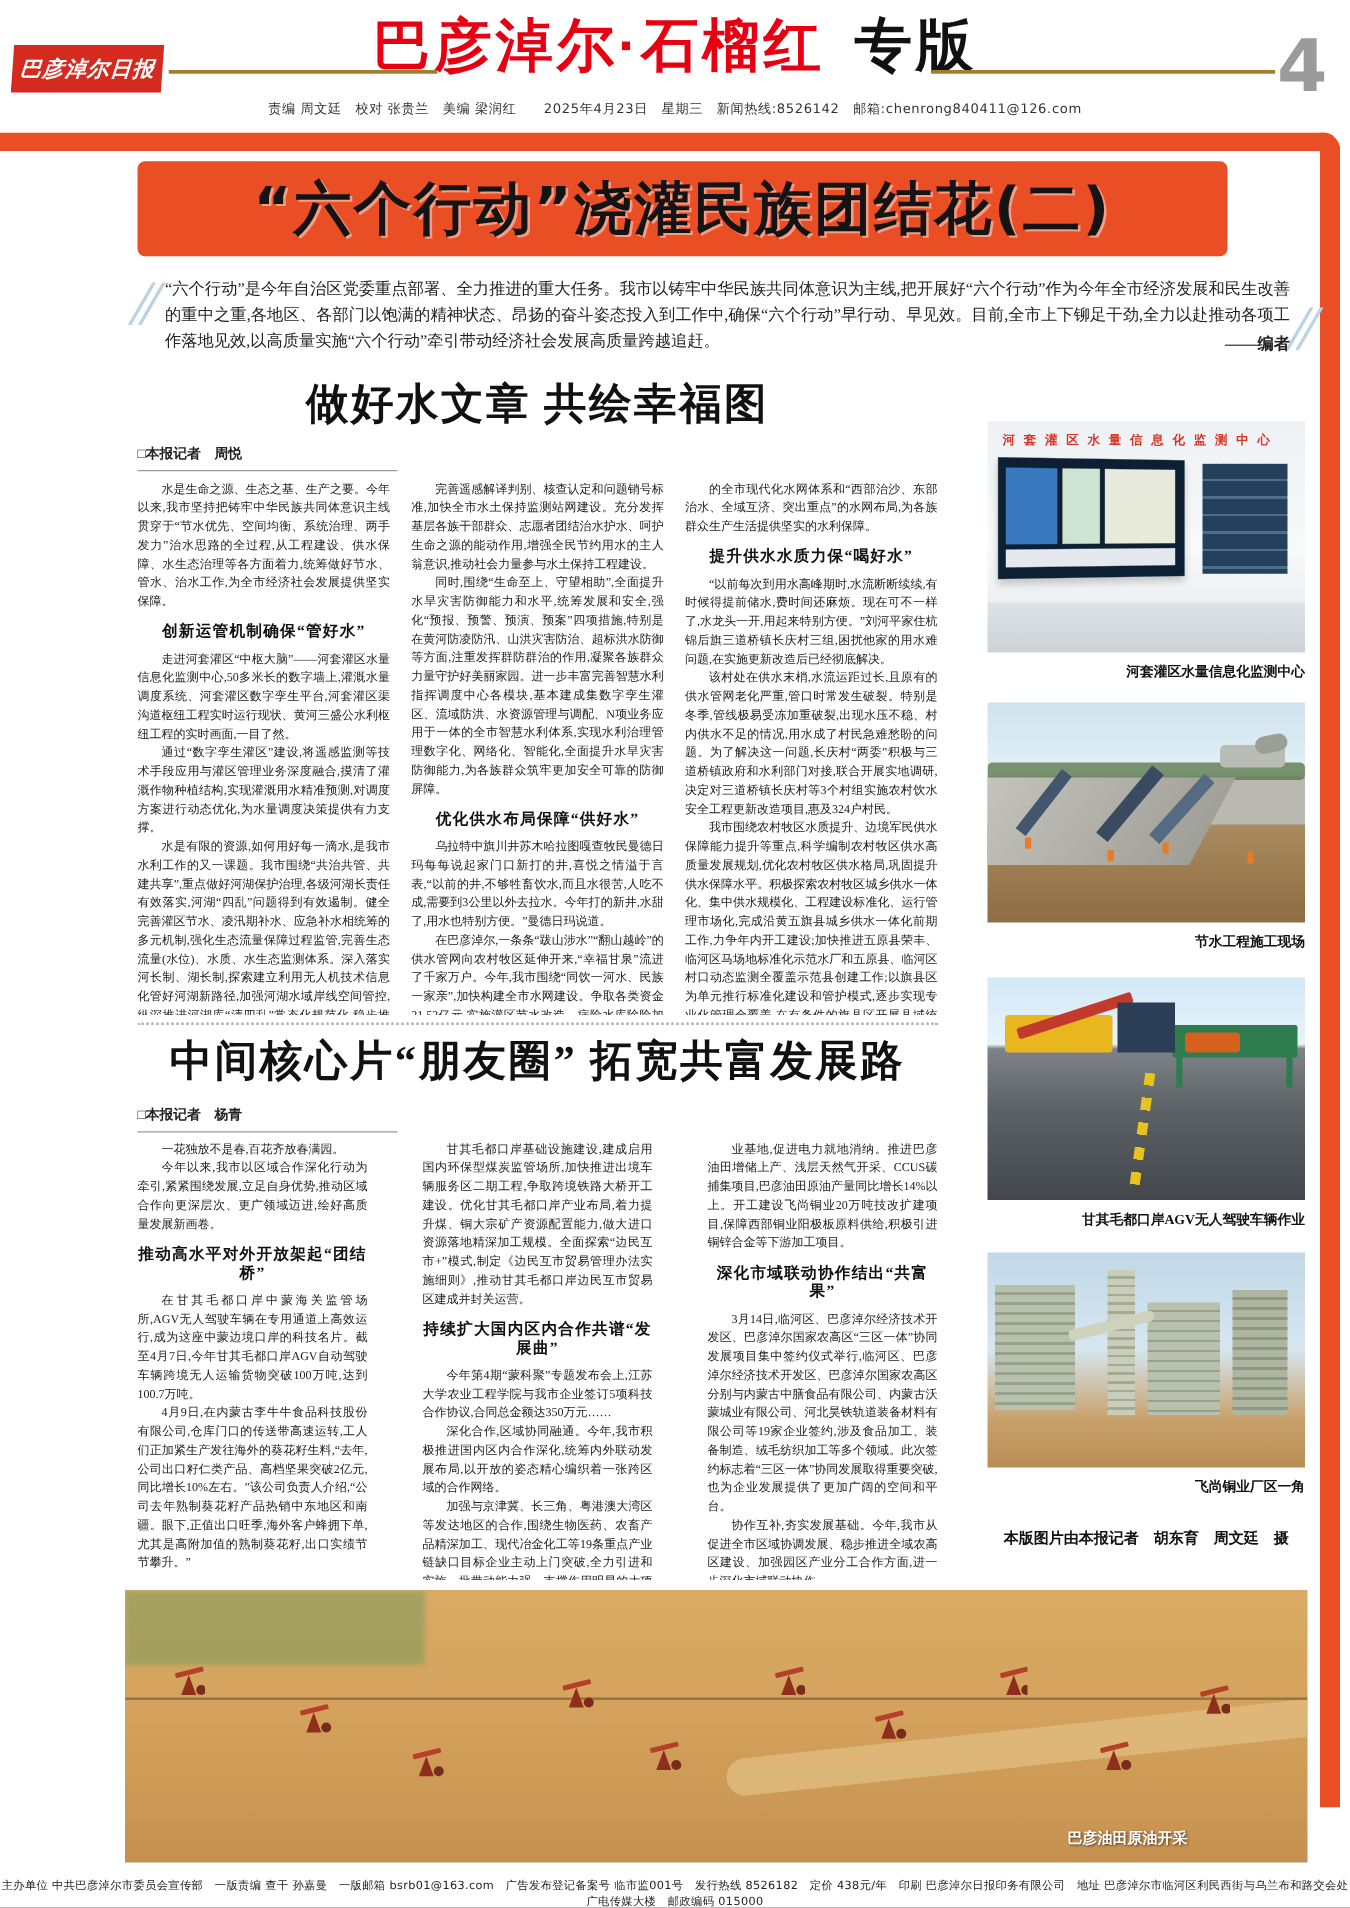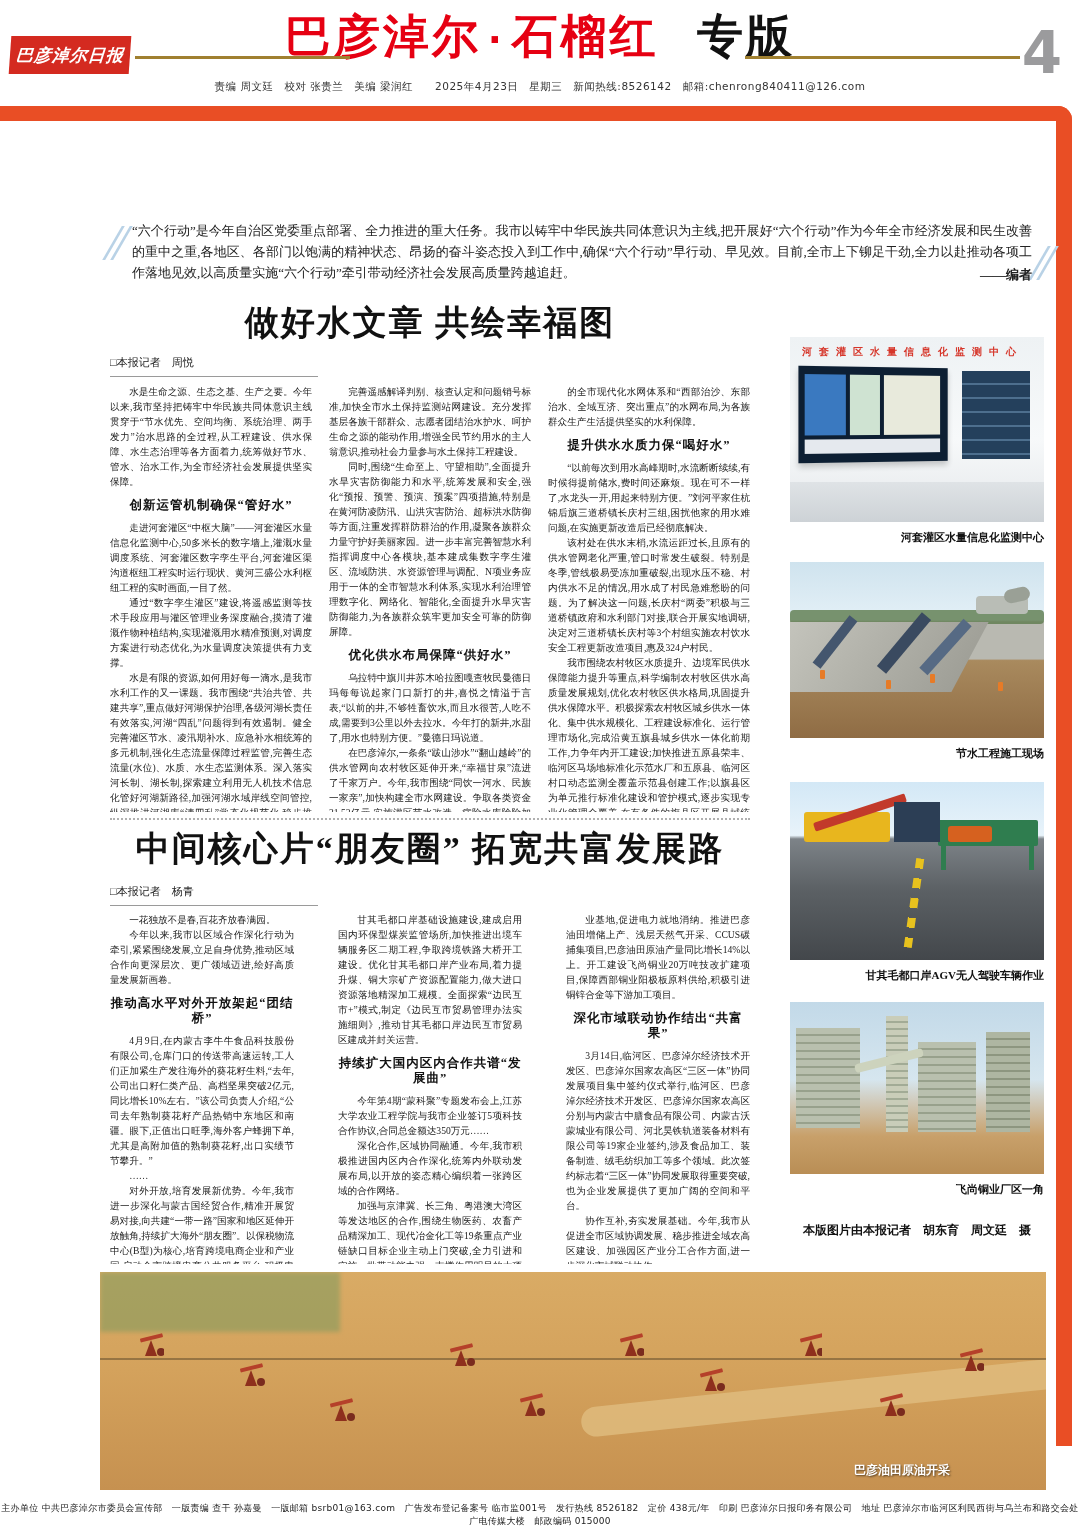--- a/index.html
+++ b/index.html
@@ -4,21 +4,21 @@
 <style>
   html,body{margin:0;padding:0;background:#888;}
   .page{position:relative;width:1080px;height:1526px;background:#fff;overflow:hidden;
         font-family:"Liberation Serif","DejaVu Serif",serif;color:#1f1f1f;margin:0 auto;}
   
   .logo{position:absolute;left:10px;top:36px;width:120px;height:38px;background:#d42a20;
         color:#fff;display:flex;align-items:center;justify-content:center;
         font-family:"DejaVu Sans","Liberation Sans",sans-serif;font-weight:bold;font-style:italic;
         font-size:17px;letter-spacing:1px;transform:skewX(-4deg);}
   .masthead{position:absolute;left:0;top:6px;width:100%;text-align:center;
-            font-family:Liberation Mono, monospace;font-weight:900;font-size:46px;letter-spacing:3px;}
+            font-family:Liberation Sans, sans-serif;font-weight:900;font-size:46px;letter-spacing:3px;}
   .masthead .red{color:#e60012;}
   .masthead .black{color:#111;margin-left:8px;}
   .gold{position:absolute;top:56px;height:3px;background:#a08030;}
   .gold.l{left:135px;width:215px;} .gold.r{left:745px;width:275px;}
   .pageno{position:absolute;right:18px;top:24px;font-family:"DejaVu Sans",sans-serif;
           font-weight:bold;font-size:58px;color:#9b9b9d;line-height:1;}
   .infoline{position:absolute;left:0;top:80px;width:100%;text-align:center;
             font-size:10.5px;color:#333;font-family:"DejaVu Sans","Liberation Sans",sans-serif;letter-spacing:.5px;}
   
   .frame{position:absolute;left:0;top:106px;width:1056px;height:1325px;
@@ -32,21 +32,21 @@
   .ednote{position:absolute;left:132px;top:220px;width:900px;font-size:13px;line-height:21px;
           color:#222;text-align:justify;}
   .ednote .body{text-indent:2em;display:inline;}
   .ednote .sig{font-weight:bold;float:right;margin-top:2px;margin-left:40px;}
   .slash{position:absolute;width:3px;height:34px;background:#b9d2e6;transform:skewX(-30deg);}
   .slash.a{left:112px;top:226px;} .slash.a2{left:120px;top:226px;}
   .slash.b{left:1038px;top:246px;} .slash.b2{left:1046px;top:246px;}
   
   .art-title{position:absolute;left:110px;width:640px;text-align:center;font-weight:900;
              font-size:34px;letter-spacing:2px;color:#111;}
-  .byline{position:absolute;left:110px;width:208px;font-size:11px;font-weight:normal;color:#222;
+  .byline{position:absolute;left:110px;width:208px;font-size:11px;font-weight:bold;color:#222;
           border-bottom:1px solid #9a9a9a;padding-bottom:6px;}
   .cols{position:absolute;left:110px;width:640px;display:flex;gap:17px;overflow:hidden;}
   .col{width:202px;font-size:9.6px;line-height:15px;text-align:justify;color:#202020;}
   .col p{margin:0;text-indent:2em;}
   .col h4{margin:9px 0 7px;font-size:12.5px;text-align:center;letter-spacing:1px;color:#111;}
   .dotted{position:absolute;left:110px;top:818px;width:640px;border-top:2px dotted #b0b0b0;}
   
   .photo{position:absolute;left:790px;width:254px;overflow:hidden;background:#ccc;}
   .pcap{position:absolute;left:790px;width:254px;text-align:right;font-size:11px;font-weight:bold;color:#111;}
   .credit{position:absolute;left:790px;width:254px;text-align:center;font-size:12px;font-weight:bold;color:#111;}
@@ -118,20 +118,23 @@
     <span class="red">巴彦淖尔·石榴红</span>
     <span class="black">专版</span>
   </div>
   <div class="gold l"></div>
   <div class="gold r"></div>
   <div class="pageno">4</div>
   <div class="infoline">责编 周文廷　校对 张贵兰　美编 梁润红　　2025年4月23日　星期三　新闻热线:8526142　邮箱:chenrong840411@126.com</div>
 
   <div class="frame"></div>
 
+  <div class="banner">
+    <span>“六个行动”浇灌民族团结花(二)</span>
+  </div>
 
   <div class="slash a"></div>
   <div class="slash a2"></div>
   <div class="slash b"></div>
   <div class="slash b2"></div>
   <div class="ednote">
     <span class="body">“六个行动”是今年自治区党委重点部署、全力推进的重大任务。我市以铸牢中华民族共同体意识为主线,把开展好“六个行动”作为今年全市经济发展和民生改善的重中之重,各地区、各部门以饱满的精神状态、昂扬的奋斗姿态投入到工作中,确保“六个行动”早行动、早见效。目前,全市上下铆足干劲,全力以赴推动各项工作落地见效,以高质量实施“六个行动”牵引带动经济社会发展高质量跨越追赶。</span>
     <span class="sig">——编者</span>
   </div>
 
@@ -163,20 +166,21 @@
 
   <div class="dotted"></div>
 
   <div class="art-title" style="top:826px;">中间核心片“朋友圈” 拓宽共富发展路</div>
   <div class="byline" style="top:884px;">□本报记者　杨青</div>
   <div class="cols" style="top:912px;height:352px;gap:44px;">
     <div class="col">
         <p>一花独放不是春,百花齐放春满园。</p>
         <p>今年以来,我市以区域合作深化行动为牵引,紧紧围绕发展,立足自身优势,推动区域合作向更深层次、更广领域迈进,绘好高质量发展新画卷。</p>
         <h4>推动高水平对外开放架起“团结桥”</h4>
+        <p>在甘其毛都口岸中蒙海关监管场所,AGV无人驾驶车辆在专用通道上高效运行,成为这座中蒙边境口岸的科技名片。截至4月7日,今年甘其毛都口岸AGV自动驾驶车辆跨境无人运输货物突破100万吨,达到100.7万吨。</p>
         <p>4月9日,在内蒙古李牛牛食品科技股份有限公司,仓库门口的传送带高速运转,工人们正加紧生产发往海外的葵花籽生料,“去年,公司出口籽仁类产品、高档坚果突破2亿元,同比增长10%左右。”该公司负责人介绍,“公司去年熟制葵花籽产品热销中东地区和南疆。眼下,正值出口旺季,海外客户蜂拥下单,尤其是高附加值的熟制葵花籽,出口实绩节节攀升。”</p>
         <p>……</p>
         <p>对外开放,培育发展新优势。今年,我市进一步深化与蒙古国经贸合作,精准开展贸易对接,向共建“一带一路”国家和地区延伸开放触角,持续扩大海外“朋友圈”。以保税物流中心(B型)为核心,培育跨境电商企业和产业园,启动全市跨境电商公共服务平台,积极申建中国(巴彦淖尔)跨境电子商务综合试验区。持续完善</p>
       </div>
     <div class="col">
         <p>甘其毛都口岸基础设施建设,建成启用国内环保型煤炭监管场所,加快推进出境车辆服务区二期工程,争取跨境铁路大桥开工建设。优化甘其毛都口岸产业布局,着力提升煤、铜大宗矿产资源配置能力,做大进口资源落地精深加工规模。全面探索“边民互市+”模式,制定《边民互市贸易管理办法实施细则》,推动甘其毛都口岸边民互市贸易区建成并封关运营。</p>
         <h4>持续扩大国内区内合作共谱“发展曲”</h4>
         <p>今年第4期“蒙科聚”专题发布会上,江苏大学农业工程学院与我市企业签订5项科技合作协议,合同总金额达350万元……</p>
         <p>深化合作,区域协同融通。今年,我市积极推进国内区内合作深化,统筹内外联动发展布局,以开放的姿态精心编织着一张跨区域的合作网络。</p>
         <p>加强与京津冀、长三角、粤港澳大湾区等发达地区的合作,围绕生物医药、农畜产品精深加工、现代冶金化工等19条重点产业链缺口目标企业主动上门突破,全力引进和实施一批带动能力强、支撑作用明显的大项目好项目。全方位推进京蒙协作,深入实施“六个倍增计划”。积极探索我市园区与周边园区融合发展,依托清洁能源网和蒙西电网优势,围绕包头、乌海等地氢能应用场景,建设以新能源制氢、制氨、制醇为主的氢氨醇产</p>

